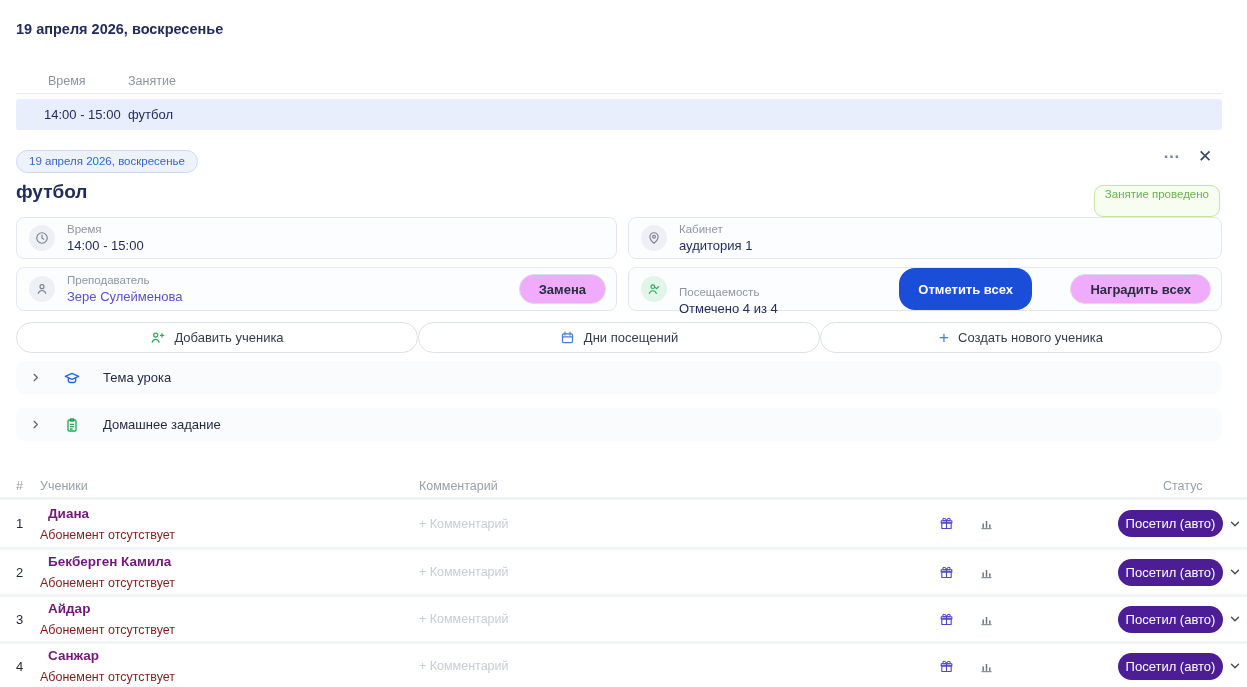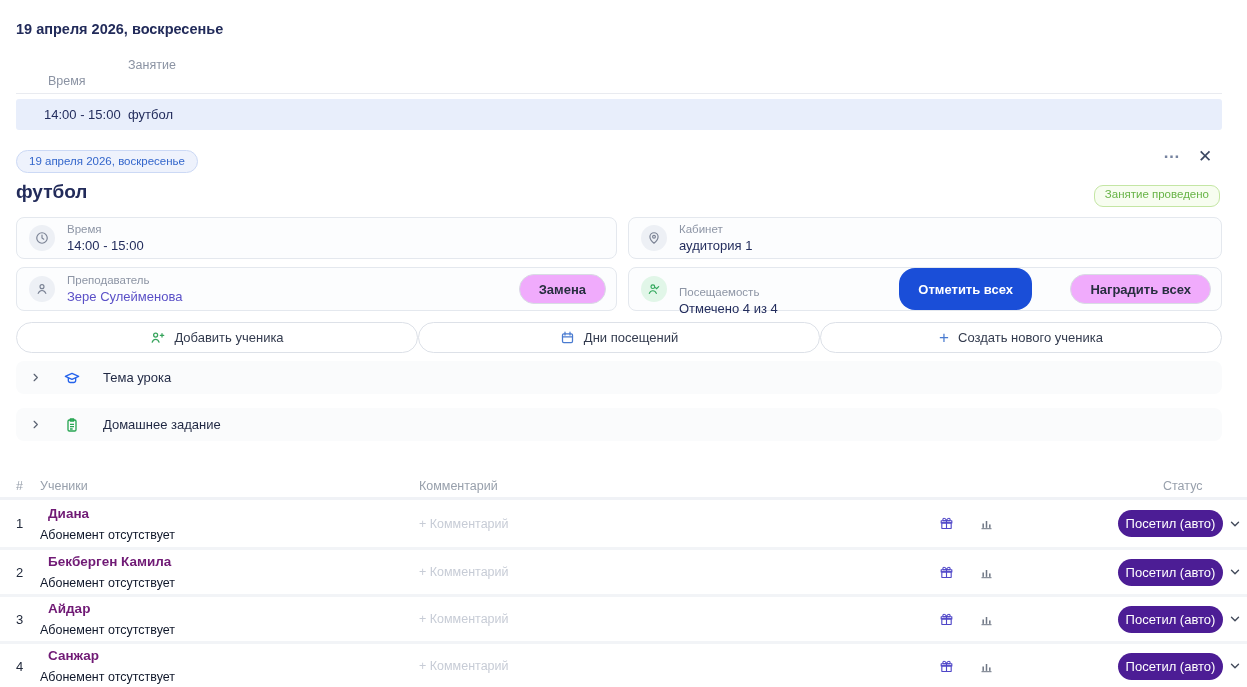--- a/index.html
+++ b/index.html
@@ -4,33 +4,33 @@
 <style>
   * { margin:0; padding:0; box-sizing:border-box; }
   html,body { width:1247px; height:687px; overflow:hidden; background:#fff; }
   body { font-family:"Liberation Sans", sans-serif; color:#232d5d; }
   .app { position:relative; width:1247px; height:687px; background:#fff; }
 
   .date-title { position:absolute; left:16px; top:21px; font-size:14.5px; font-weight:700; color:#222b5a; }
 
   
   .sh-time { position:absolute; left:48px; top:74px; font-size:12.5px; color:#8b93a3; }
-  .sh-lesson { position:absolute; left:128px; top:58px; font-size:12.5px; color:#8b93a3; }
+  .sh-lesson { position:absolute; left:128px; top:74px; font-size:12.5px; color:#8b93a3; }
   .sched-divider { position:absolute; left:16px; top:93px; width:1206px; height:1px; background:#e9ebf0; }
   .sched-row { position:absolute; left:16px; top:99px; width:1206px; height:31px; background:#e8eefb; border-radius:3px; display:flex; align-items:center; cursor:pointer; }
   .sr-time { margin-left:28px; width:84px; font-size:13px; color:#232d5d; }
   .sr-lesson { font-size:13px; color:#232d5d; }
 
   
   .chip { position:absolute; left:16px; top:150px; height:23px; line-height:21px; padding:0 12px; background:#eef2fc; border:1px solid #ccd9f5; border-radius:12px; font-size:11.5px; color:#3366cb; cursor:pointer; }
   .more-btn { position:absolute; left:1163px; top:143px; border:none; background:transparent; color:#76839f; font-size:17px; font-weight:700; letter-spacing:1px; cursor:pointer; }
   .close-btn { position:absolute; left:1198px; top:146px; border:none; background:transparent; color:#3c4862; font-size:17px; cursor:pointer; }
 
   .lesson-title { position:absolute; left:16px; top:181px; font-size:19px; font-weight:700; color:#222b5a; }
-  .badge-done { position:absolute; right:27px; top:185px; height:22px; line-height:16px; padding:0 10px; font-size:11.5px; color:#67b346; background:#f7fdf0; border:1px solid #c4e6a4; border-radius:9px; }
+  .badge-done { position:absolute; right:27px; top:185px; height:32px; line-height:16px; padding:0 10px; font-size:11.5px; color:#67b346; background:#f7fdf0; border:1px solid #c4e6a4; border-radius:9px; }
 
   
   .cards { position:absolute; left:16px; top:217px; width:1206px; display:grid; grid-template-columns:601px 594px; grid-template-rows:42px 44px; column-gap:11px; row-gap:8px; }
   .card { border:1px solid #e4e8ee; border-radius:8px; background:#fcfdfe; display:flex; align-items:center; padding:0 10px 0 12px; }
   .icon-circle { flex:none; width:26px; height:26px; border-radius:50%; background:#edf0f5; color:#7a8294; display:flex; align-items:center; justify-content:center; margin-right:12px; }
   .icon-circle.green { background:#e1f6e8; color:#2fa65a; }
   .card-label { font-size:11.5px; color:#8d95a5; line-height:13px; }
   .card-value { font-size:13px; color:#232d5d; line-height:16px; margin-top:2px; }
   .card-value.purple { color:#5a50c7; }
   .ctext { display:flex; flex-direction:column; }
@@ -62,21 +62,21 @@
   .t-head .h-name { position:absolute; left:40px; }
   .t-head .h-comment { position:absolute; left:419px; }
   .t-head .h-status { position:absolute; left:1163px; }
   .t-div { position:absolute; top:497px; left:0; width:1247px; height:3px; background:#f0f2f6; }
   .rows { position:absolute; top:500px; left:0; width:1247px; }
   .srow { display:flex; align-items:center; height:47px; padding-left:16px; background:#fff; }
   .srow + .srow { border-top:3px solid #f2f4f7; }
   .c-num { width:24px; font-size:13px; color:#222a3c; }
   .c-name { width:379px; display:flex; flex-direction:column; }
   .s-name { font-size:13.5px; font-weight:700; color:#701a75; cursor:pointer;margin-left:8px; }
-  .s-sub { font-size:12.5px; color:#0f172a; margin-top:7px; }
+  .s-sub { font-size:12.5px; color:#7f1d1d; margin-top:7px; }
   .c-comment { flex:1; font-size:12.5px; color:#c7ccd6; cursor:text; }
   .c-gift { width:40px; display:flex; justify-content:center; color:#4f46c8; cursor:pointer; }
   .c-chart { width:40px; display:flex; justify-content:center; color:#6e7684; cursor:pointer; }
   .c-pill { margin-left:112px; width:105px; height:27px; border-radius:14px; background:#4c1d95; color:#fff; font-size:13px; display:flex; align-items:center; justify-content:center; cursor:pointer; }
   .c-chev { width:24px; display:flex; justify-content:center; color:#424a5a; cursor:pointer; }
   svg { display:block; }
 </style>
 </head>
 <body>
 

